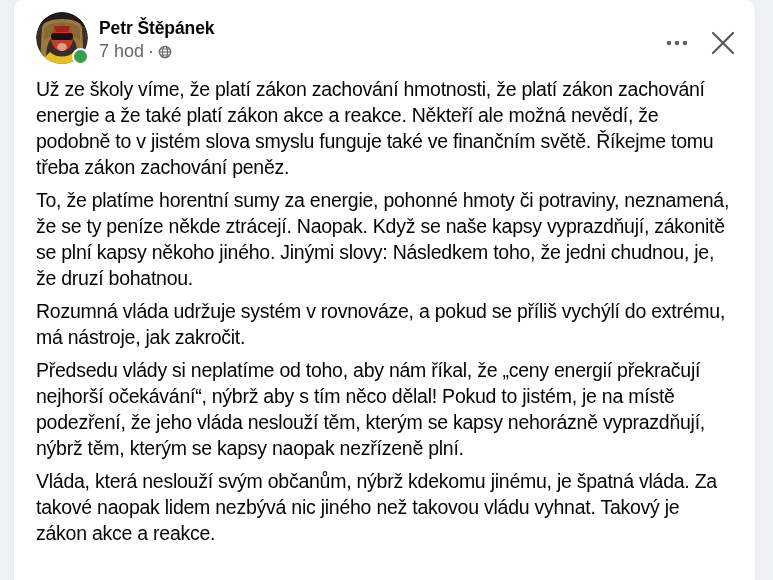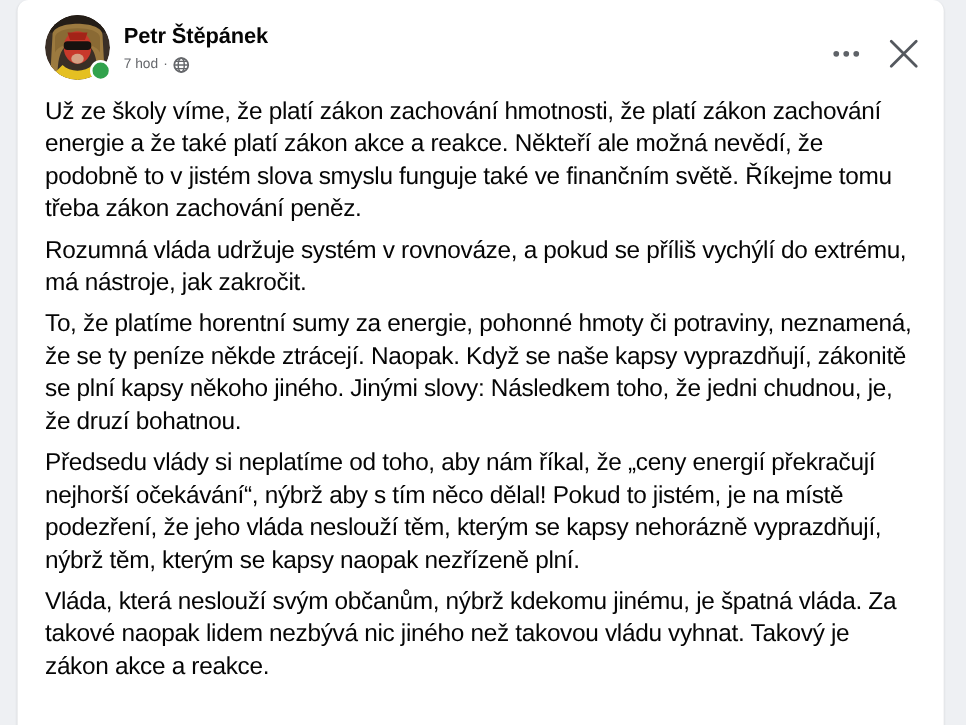--- a/index.html
+++ b/index.html
@@ -65,21 +65,21 @@
     letter-spacing: -0.1px;
     color: #050505;
     line-height: 22px;
     cursor: pointer;
   }
   .timestamp-row {
     display: flex;
     align-items: center;
     gap: 4px;
     margin-top: 3px;
-    font-size: 11px;
+    font-size: 18px;
     color: #65676b;
     line-height: 19px;
   }
   .header-actions {
     margin-left: auto;
     display: flex;
     align-items: center;
     gap: 10px;
     padding-top: 10px;
   }
@@ -168,19 +168,19 @@
         <svg width="30" height="30" viewBox="0 0 30 30">
           <path d="M5 5 L25 25 M25 5 L5 25" stroke="#54585e" stroke-width="2.2" stroke-linecap="round" fill="none"></path>
         </svg>
       </button>
     </div>
 
   </div>
 
   <div class="post-text">
       <p>Už ze školy víme, že platí zákon zachování hmotnosti, že platí zákon zachování energie a že také platí zákon akce a reakce. Někteří ale možná nevědí, že podobně to v jistém slova smyslu funguje také ve finančním světě. Říkejme tomu třeba zákon zachování peněz.</p>
+      <p>To, že platíme horentní sumy za energie, pohonné hmoty či potraviny, neznamená, že se ty peníze někde ztrácejí. Naopak. Když se naše kapsy vyprazdňují, zákonitě se plní kapsy někoho jiného. Jinými slovy: Následkem toho, že jedni chudnou, je, že druzí bohatnou.</p>
       <p>Rozumná vláda udržuje systém v rovnováze, a pokud se příliš vychýlí do extrému, má nástroje, jak zakročit.</p>
-      <p>To, že platíme horentní sumy za energie, pohonné hmoty či potraviny, neznamená, že se ty peníze někde ztrácejí. Naopak. Když se naše kapsy vyprazdňují, zákonitě se plní kapsy někoho jiného. Jinými slovy: Následkem toho, že jedni chudnou, je, že druzí bohatnou.</p>
       <p>Předsedu vlády si neplatíme od toho, aby nám říkal, že „ceny energií překračují nejhorší očekávání“, nýbrž aby s tím něco dělal! Pokud to jistém, je na místě podezření, že jeho vláda neslouží těm, kterým se kapsy nehorázně vyprazdňují, nýbrž těm, kterým se kapsy naopak nezřízeně plní.</p>
       <p>Vláda, která neslouží svým občanům, nýbrž kdekomu jinému, je špatná vláda. Za takové naopak lidem nezbývá nic jiného než takovou vládu vyhnat. Takový je zákon akce a reakce.</p>
     </div>
 
 </div>
 
 </body></html>

